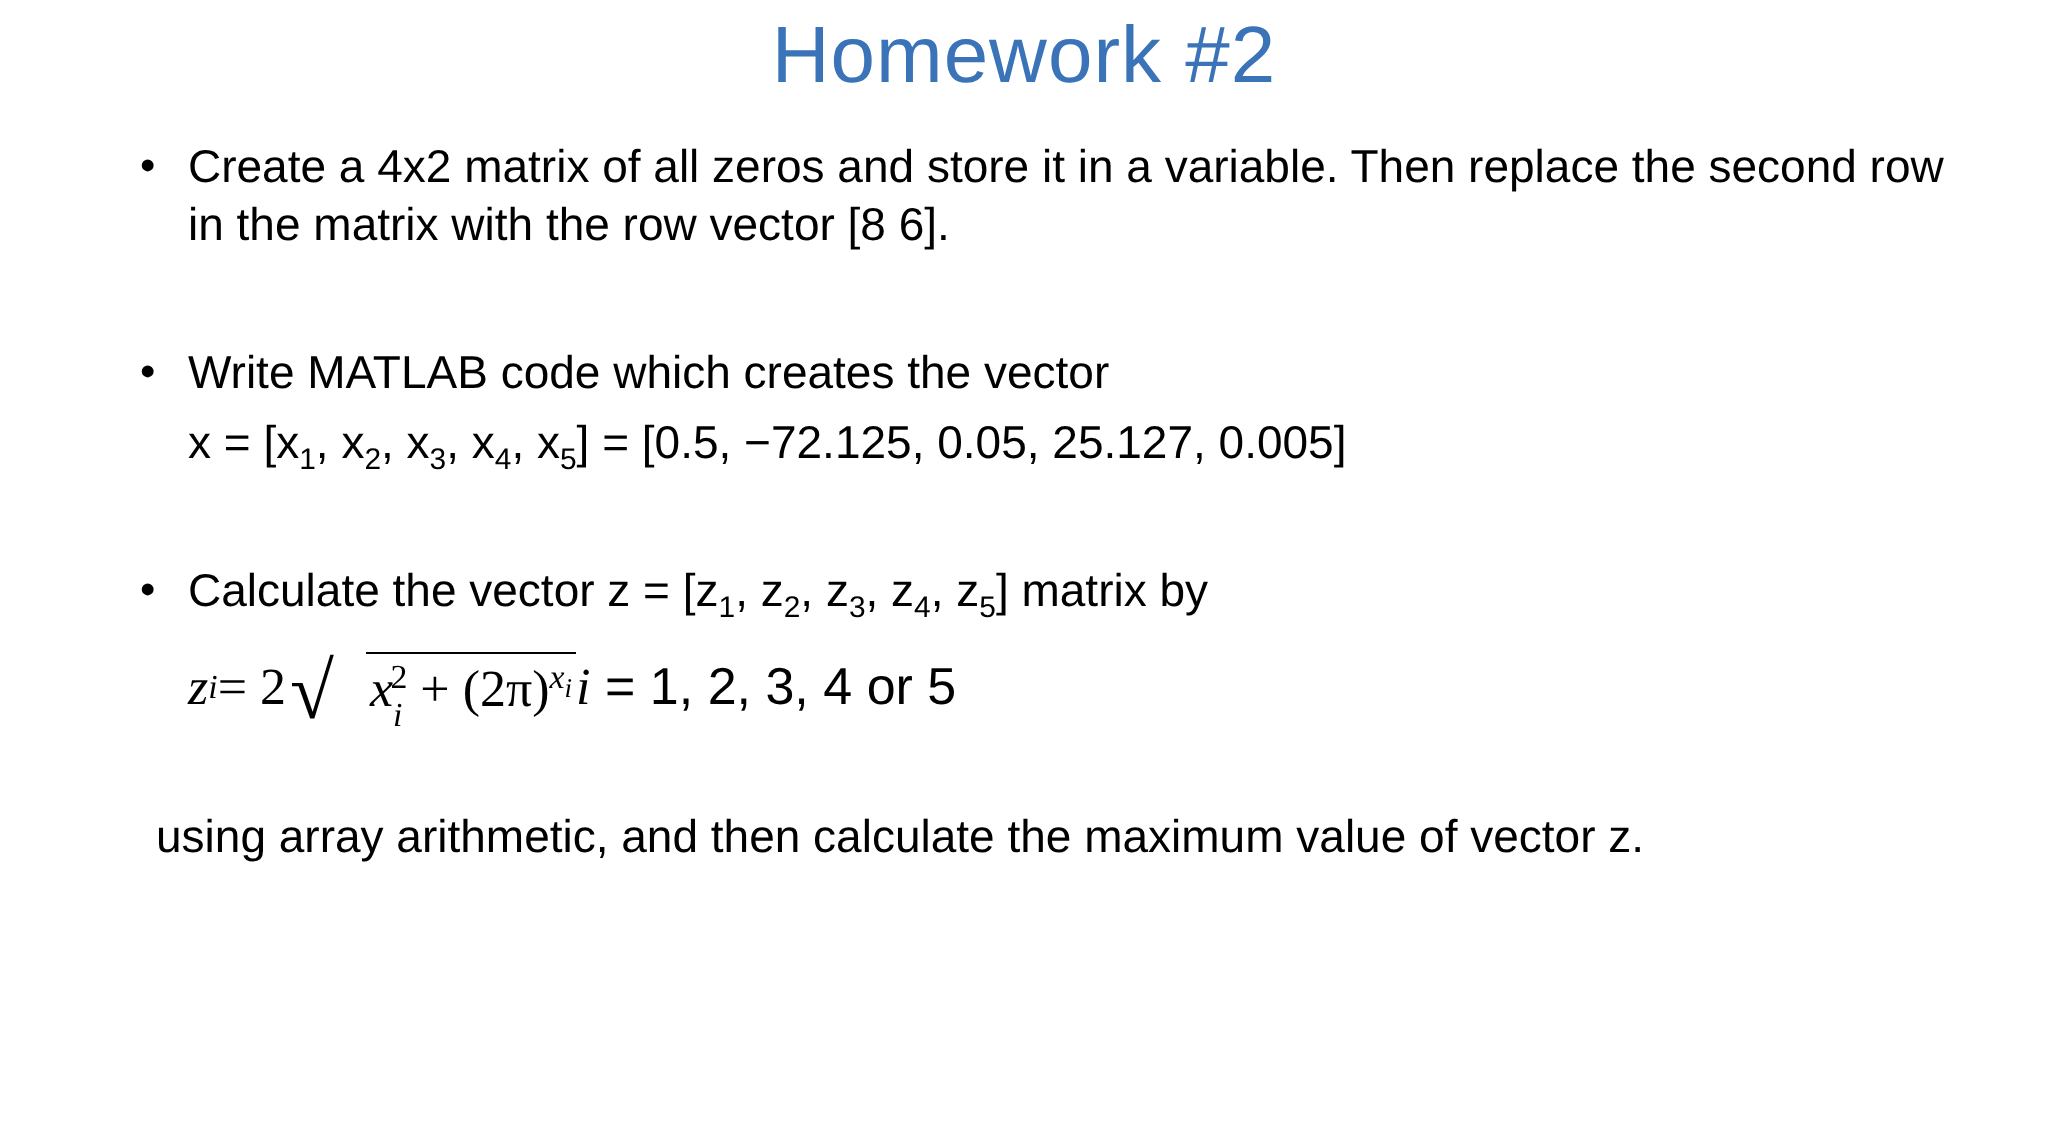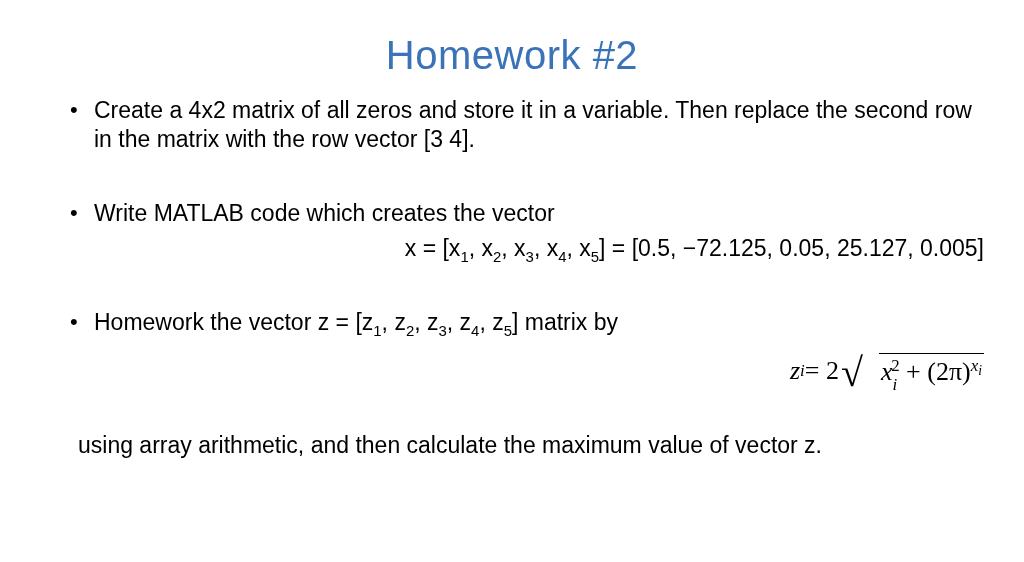--- a/index.html
+++ b/index.html
@@ -9,21 +9,21 @@
     height: 562px;
     background: #ffffff;
     font-family: "Helvetica Neue", Helvetica, Arial, sans-serif;
     color: #000000;
     overflow: hidden;
   }
   .slide {
     box-sizing: border-box;
     width: 1024px;
     height: 562px;
-    padding: 33px 40px 20px 40px;
+    padding: 6px 40px 20px 40px;
   }
   .title {
     text-align: center;
     font-size: 40px;
     color: #3a73b8;
     font-weight: 400;
     margin: 0 0 18px 0;
     letter-spacing: 0.5px;
   }
   ul.bullets {
@@ -39,21 +39,21 @@
     padding-left: 24px;
   }
   ul.bullets > li::before {
     content: "•";
     position: absolute;
     left: 0;
     top: 0;
     font-size: 22px;
   }
   .eq-line {
-    text-align: right;
+    text-align: left;
     font-size: 23px;
     margin-top: 6px;
   }
   .eq-line.serif {
     font-family: "Times New Roman", Times, serif;
   }
   .sub {
     font-size: 0.65em;
     vertical-align: sub;
     line-height: 0;
@@ -97,40 +97,41 @@
 </head>
 <body>
 
 <div class="slide">
 
   <h1 class="title">Homework #2</h1>
 
   <ul class="bullets">
 
     <li>
-      <span>Create a 4x2 matrix of all zeros and store it in a variable. Then replace the second row in the matrix with the row vector [3 4].</span>
+      <span>Create a 4x2 matrix of all zeros and store it in a variable. Then replace the second row in the matrix with the row vector [8 6].</span>
     </li>
 
     <li class="li-eq">
       <span>Write MATLAB code which creates the vector</span>
       <div class="eq-line">
         <span>x = [x</span><span class="sub">1</span><span>, </span>x<span class="sub">2</span><span>, </span>x<span class="sub">3</span><span>, </span>x<span class="sub">4</span><span>, </span>x<span class="sub">5</span><span>] = [0.5, −72.125, 0.05, 25.127, 0.005]</span>
       </div>
     </li>
 
     <li class="li-third">
-      <span>Homework the vector z = [z</span><span class="sub">1</span><span>, </span>z<span class="sub">2</span><span>, </span>z<span class="sub">3</span><span>, </span>z<span class="sub">4</span><span>, </span>z<span class="sub">5</span><span>] matrix by</span>
+      <span>Calculate the vector z = [z</span><span class="sub">1</span><span>, </span>z<span class="sub">2</span><span>, </span>z<span class="sub">3</span><span>, </span>z<span class="sub">4</span><span>, </span>z<span class="sub">5</span><span>] matrix by</span>
 
       <div class="eq-line serif" style="margin-top:16px;">
         <span class="formula-row">
           <span>z</span>
             <span class="sub upright" style="font-style:italic;">i</span>
             <span class="upright"> = 2</span>
             <span class="rad-sym">√</span>
             <span class="rad-body"><span>x</span><span class="sub upright" style="font-style:italic;position:relative;top:4px;">i</span><span class="sup upright" style="position:relative;left:-6px;">2</span><span class="upright" style="margin-left:-6px;"> + </span><span class="upright">(2π)</span><span class="sup" style="font-style:italic;">x<span style="font-size:0.8em;vertical-align:sub;">i</span></span></span>
+            <span><span style="font-style:italic;">i</span><span class="upright" style="font-family:'Helvetica Neue',Arial,sans-serif;"> = 1, 2, 3, 4 or 5</span></span>
         </span>
       </div>
     </li>
 
   </ul>
 
   <div class="continuation">using array arithmetic, and then calculate the maximum value of vector z.</div>
 
 </div>
 

